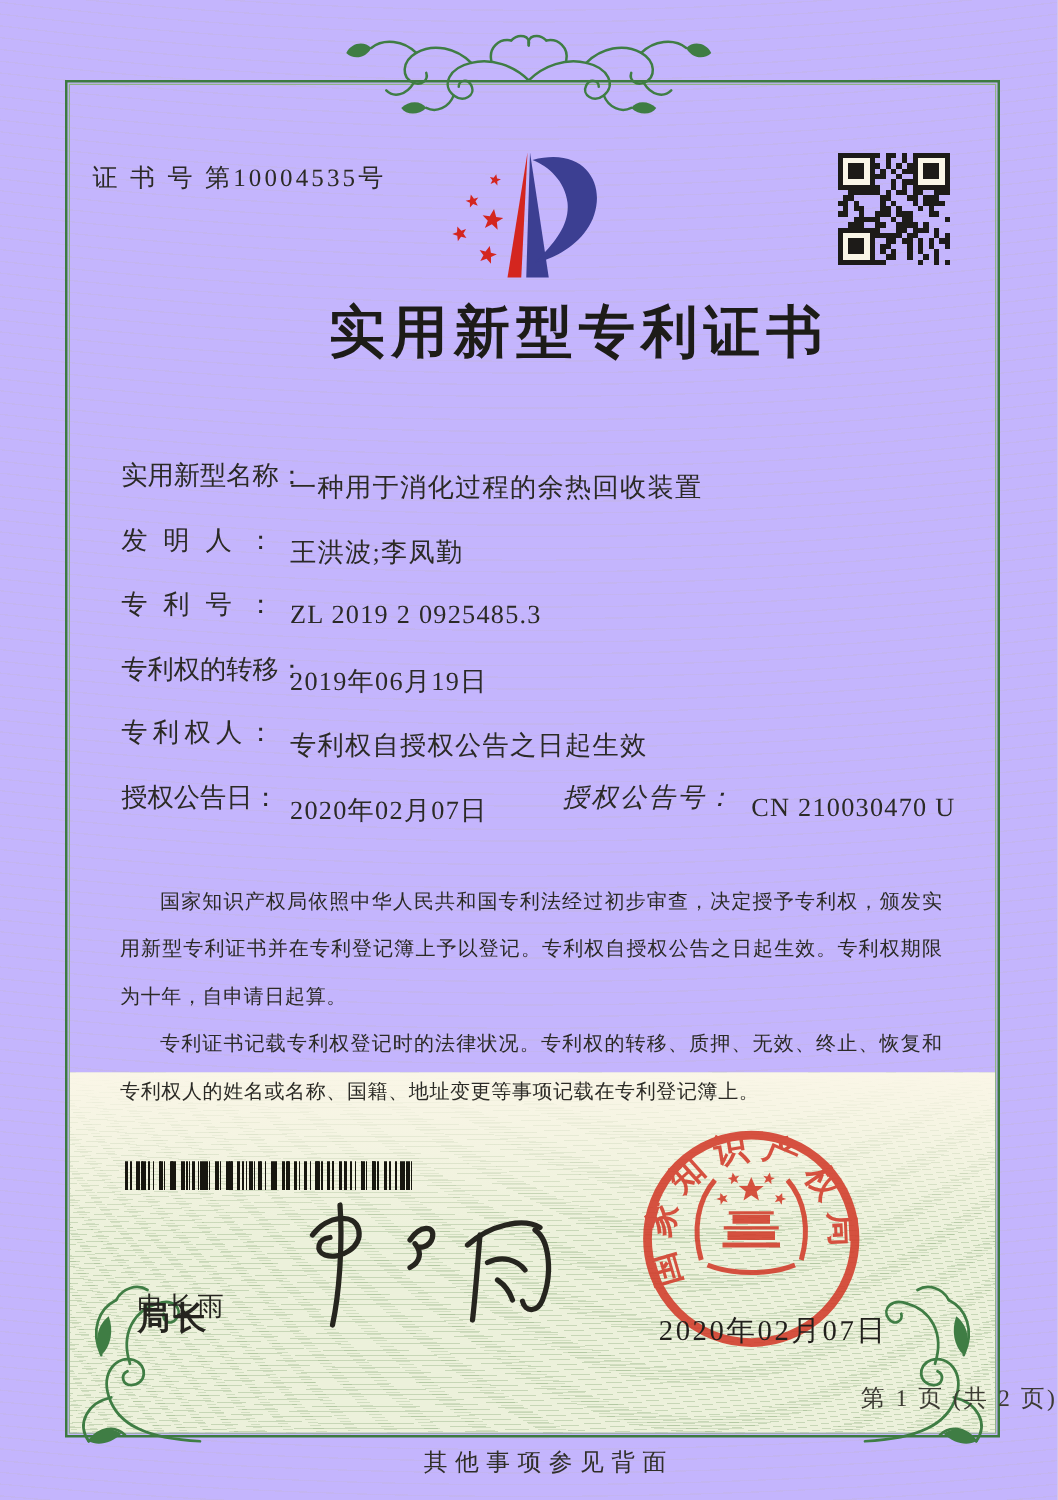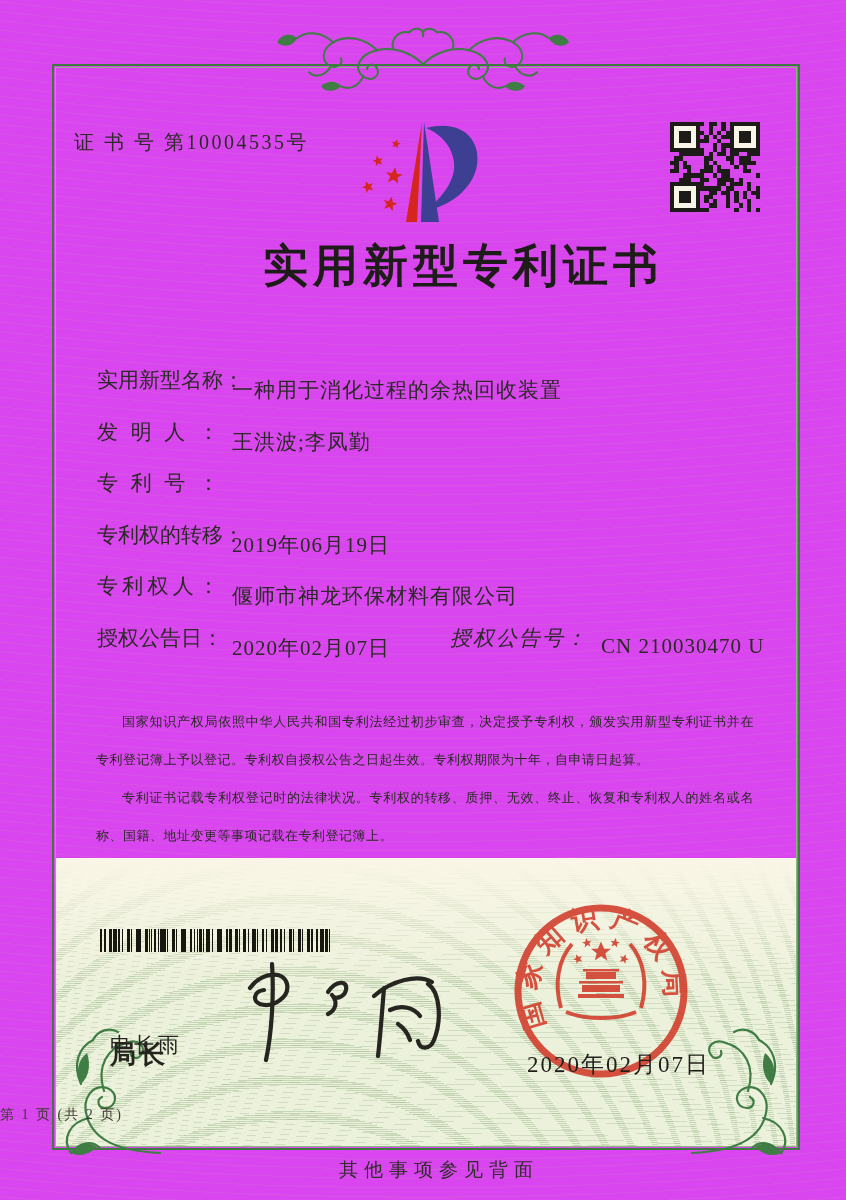--- a/index.html
+++ b/index.html
@@ -1,19 +1,19 @@
 <!DOCTYPE html>
 <html><head>
 <meta charset="utf-8">
 <style>
   html,body{margin:0;padding:0;}
   body{width:846px;height:1200px;background:#e8e4d4;}
   .page{
     position:relative;width:846px;height:1200px;overflow:hidden;
-    background:#d946ef;
+    background:#c4b5fd;
     font-family:"Liberation Serif","DejaVu Serif",serif;
     color:#2b2a26;
   }
   
   .page::before{
     content:'';position:absolute;inset:0;pointer-events:none;
     background-image:repeating-radial-gradient(150% 110% at 50% -320%, rgba(190,178,130,0.10) 0 1px, transparent 1px 9px);
   }
   
   .frame{position:absolute;left:52px;top:64px;width:744px;height:1082px;border:2px solid #3c7a40;}
@@ -40,35 +40,35 @@
   .qr{position:absolute;left:670px;top:122px;width:90px;height:90px;}
   .title{position:absolute;left:0;top:236px;width:100%;text-align:center;
          font-size:45px;font-weight:bold;letter-spacing:5px;color:#1d1c18;margin-left:40px;}
   
   .fields{position:absolute;left:97px;top:366px;width:662px;font-size:21px;}
   .frow{display:flex;height:51.5px;align-items:flex-start;white-space:nowrap;}
   .flabel{flex:0 0 122px;width:122px;display:inline-block;text-align:justify;text-align-last:justify;}
   .fvalue{margin-left:13px;letter-spacing:1px;margin-top:10px;}
   .flabel2{flex:0 0 auto;width:auto;text-align-last:auto;margin-left:60px;letter-spacing:2px;font-style:italic;}
   
-  .paras{position:absolute;left:96px;top:703px;width:658px;font-size:13px;line-height:38px;
+  .paras{position:absolute;left:96px;top:703px;width:658px;font-size:16px;line-height:38px;
          text-align:justify;letter-spacing:0.5px;color:#2b2a26;}
   .paras p{margin:0;text-indent:2em;}
   
   .barcode{position:absolute;left:100px;top:929px;width:232px;height:23px;
     background-image:
       repeating-linear-gradient(90deg,#17160f 0 2px,transparent 2px 4px,#17160f 4px 5px,transparent 5px 9px,#17160f 9px 12px,transparent 12px 13px,#17160f 13px 14px,transparent 14px 18px),
       repeating-linear-gradient(90deg,transparent 0 5px,#17160f 5px 6px,transparent 6px 14px,#17160f 14px 17px,transparent 17px 23px);
   }
   .director-title{position:absolute;left:110px;top:1037px;font-size:26px;letter-spacing:3px;color:#25241f;font-weight:bold;}
   .director-name{position:absolute;left:110px;top:1031px;font-size:21px;letter-spacing:3px;color:#25241f;}
   .signature{position:absolute;left:232px;top:958px;}
   .seal{position:absolute;left:506px;top:896px;}
   .seal-date{position:absolute;left:527px;top:1049px;font-size:23px;letter-spacing:2px;color:#211f1c;}
-  .pagefoot{position:absolute;left:0;top:1106px;width:100%;text-align:left;font-size:14px;letter-spacing:2px;color:#3c3b33;}
+  .pagefoot{position:absolute;left:0;top:1106px;width:100%;text-align:right;font-size:19px;letter-spacing:2px;color:#3c3b33;}
   .backnote{position:absolute;left:16px;top:1157px;width:100%;text-align:center;font-size:19px;letter-spacing:6px;color:#2f2e28;}
 </style>
 </head>
 <body>
 
 <div class="page">
 
   <div class="certno">证 书 号 第10004535号</div>
 
   <svg class="logo" width="180" height="128" viewBox="0 0 180 128">
@@ -303,28 +303,29 @@
     <div class="frow">
       <span class="flabel">实用新型名称：</span>
       <span class="fvalue">一种用于消化过程的余热回收装置</span>
     </div>
     <div class="frow">
       <span class="flabel">发明人：</span>
       <span class="fvalue">王洪波;李凤勤</span>
     </div>
     <div class="frow">
       <span class="flabel">专利号：</span>
+      <span class="fvalue">ZL 2019 2 0925485.3</span>
     </div>
     <div class="frow">
       <span class="flabel">专利权的转移：</span>
       <span class="fvalue">2019年06月19日</span>
     </div>
     <div class="frow">
       <span class="flabel">专利权人：</span>
-      <span class="fvalue">偃师市神龙环保材料有限公司</span>
+      <span class="fvalue">专利权自授权公告之日起生效</span>
     </div>
     <div class="frow">
       <span class="flabel">授权公告日：</span>
       <span class="fvalue">2020年02月07日</span>
       <span class="flabel flabel2">授权公告号：</span>
       <span class="fvalue">CN 210030470 U</span>
     </div>
   </div>
 
   <div class="paras">

